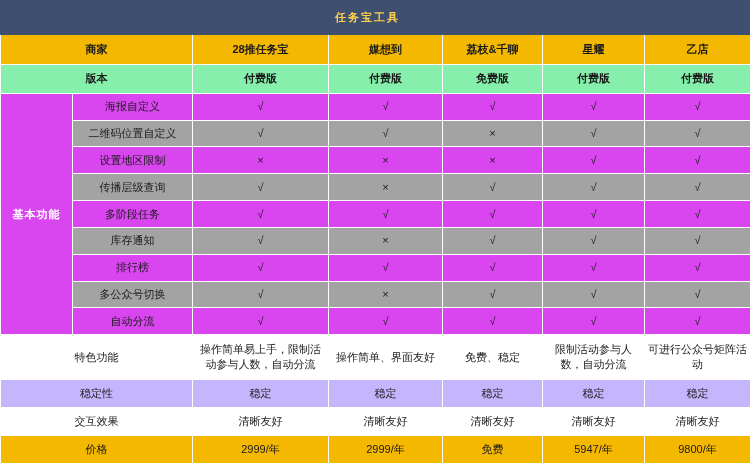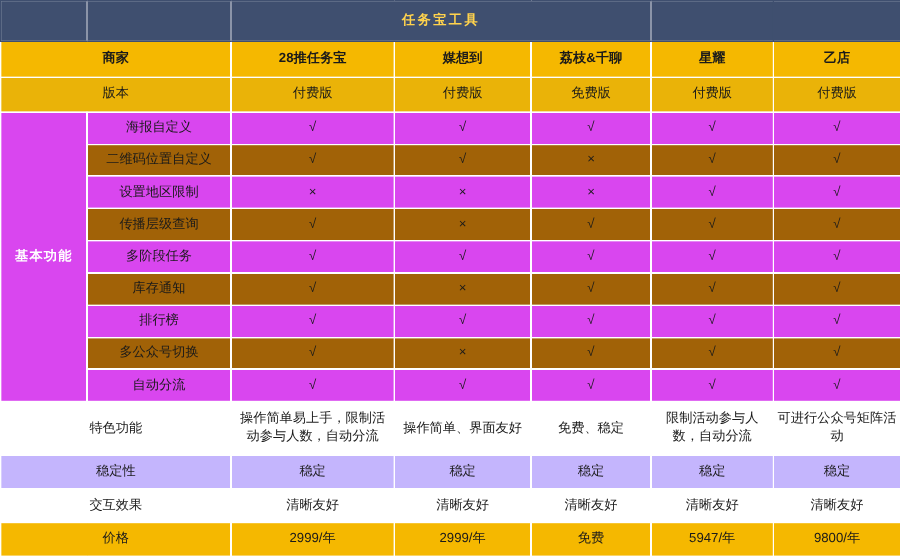--- a/index.html
+++ b/index.html
@@ -50,39 +50,39 @@
     border: 1px solid #3f4f6f !important;
   }
   
   .hdr {
     background: #f5b800;
     color: #1a1a1a;
     font-weight: bold;
     font-size: 12px;
   }
   .hdr-sub {
-    background: #eab308;
-    color: #1a1a1a;
-    font-weight: normal;
+    background: #86efac;
+    color: #1a1a1a;
+    font-weight: bold;
     font-size: 12px;
   }
   .rowlabel-dark {
     background: #3f4f6f;
     color: #ffffff;
     font-weight: bold;
     font-size: 12px;
     letter-spacing: 1px;
     font-family: Liberation Serif, serif;
   }
   
   .feat-name {
     font-size: 11.5px;
     color: #1a1a1a;
   }
-  .rowA td { background: #a16207; }
+  .rowA td { background: #a3a3a3; }
   .rowB td { background: #d946ef; }
   .rowB .feat-name { color: #1a1a1a; }
   .mark {
     font-size: 12px;
     color: #1a1a1a;
   }
   
   .bot-label {
     font-size: 11.5px;
     color: #1a1a1a;

